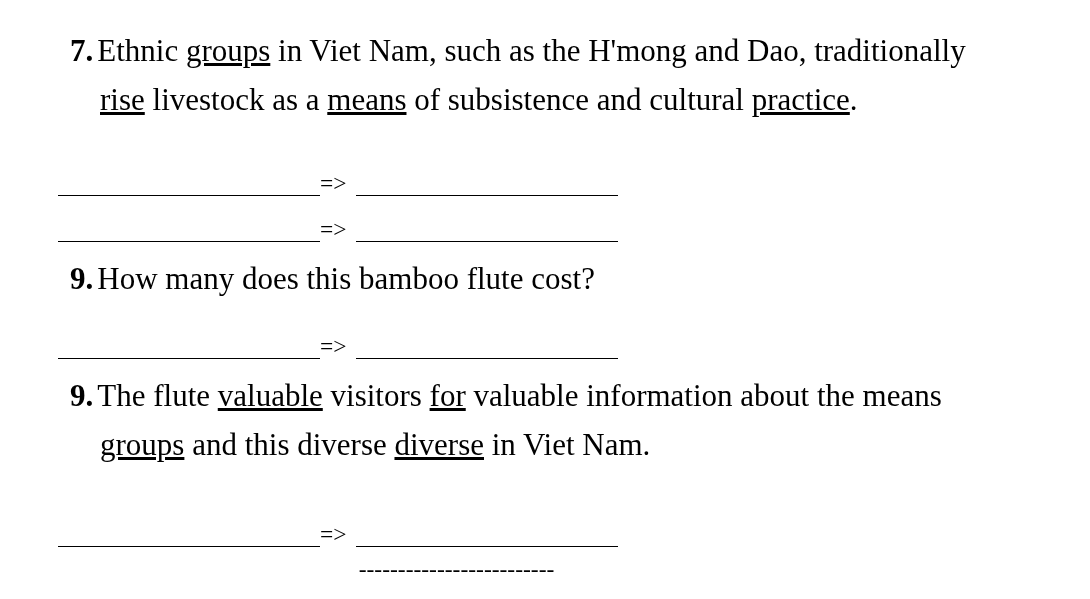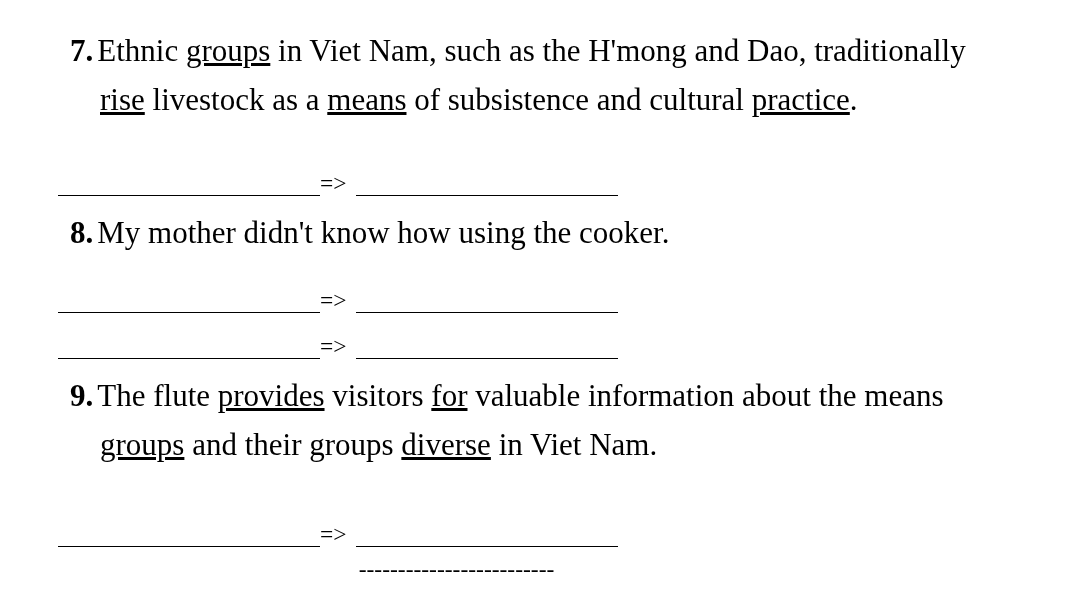--- a/index.html
+++ b/index.html
@@ -91,41 +91,41 @@
       </p>
       <div class="gap-7"></div>
       <div class="answer-line">
         <span class="blank blank-left"></span>
         <span class="arrow">=&gt;</span>
         <span class="blank blank-right"></span>
       </div>
     </div>
 
     <div class="q-block">
+      <div class="answer-line">
+        <span class="blank blank-left"></span>
+        <span class="arrow">=&gt;</span>
+        <span class="blank blank-right"></span>
+      </div>
+    </div>
+
+    <div class="q-block">
       <p class="q-text">
-        <span class="qnum">8.</span><span>My mother didn't know how using the cooker.</span>
+        <span class="qnum">9.</span><span>How many does this bamboo flute cost?</span>
       </p>
       <div class="answer-line">
         <span class="blank blank-left"></span>
         <span class="arrow">=&gt;</span>
         <span class="blank blank-right"></span>
       </div>
     </div>
 
     <div class="q-block">
-      <div class="answer-line">
-        <span class="blank blank-left"></span>
-        <span class="arrow">=&gt;</span>
-        <span class="blank blank-right"></span>
-      </div>
-    </div>
-
-    <div class="q-block">
       <p class="q-text">
-        <span class="qnum">9.</span><span><span>The flute </span><u>provides</u><span> visitors </span><u>for</u><span> valuable information about the means </span><u>groups</u><span> and their groups </span><u>diverse</u><span> in Viet Nam.</span></span>
+        <span class="qnum">9.</span><span><span>The flute </span><u>valuable</u><span> visitors </span><u>for</u><span> valuable information about the means </span><u>groups</u><span> and this diverse </span><u>diverse</u><span> in Viet Nam.</span></span>
       </p>
       <div class="gap-10"></div>
       <div class="answer-line">
         <span class="blank blank-left"></span>
         <span class="arrow">=&gt;</span>
         <span class="blank blank-right"></span>
       </div>
     </div>
 
     <div class="sep-row">

